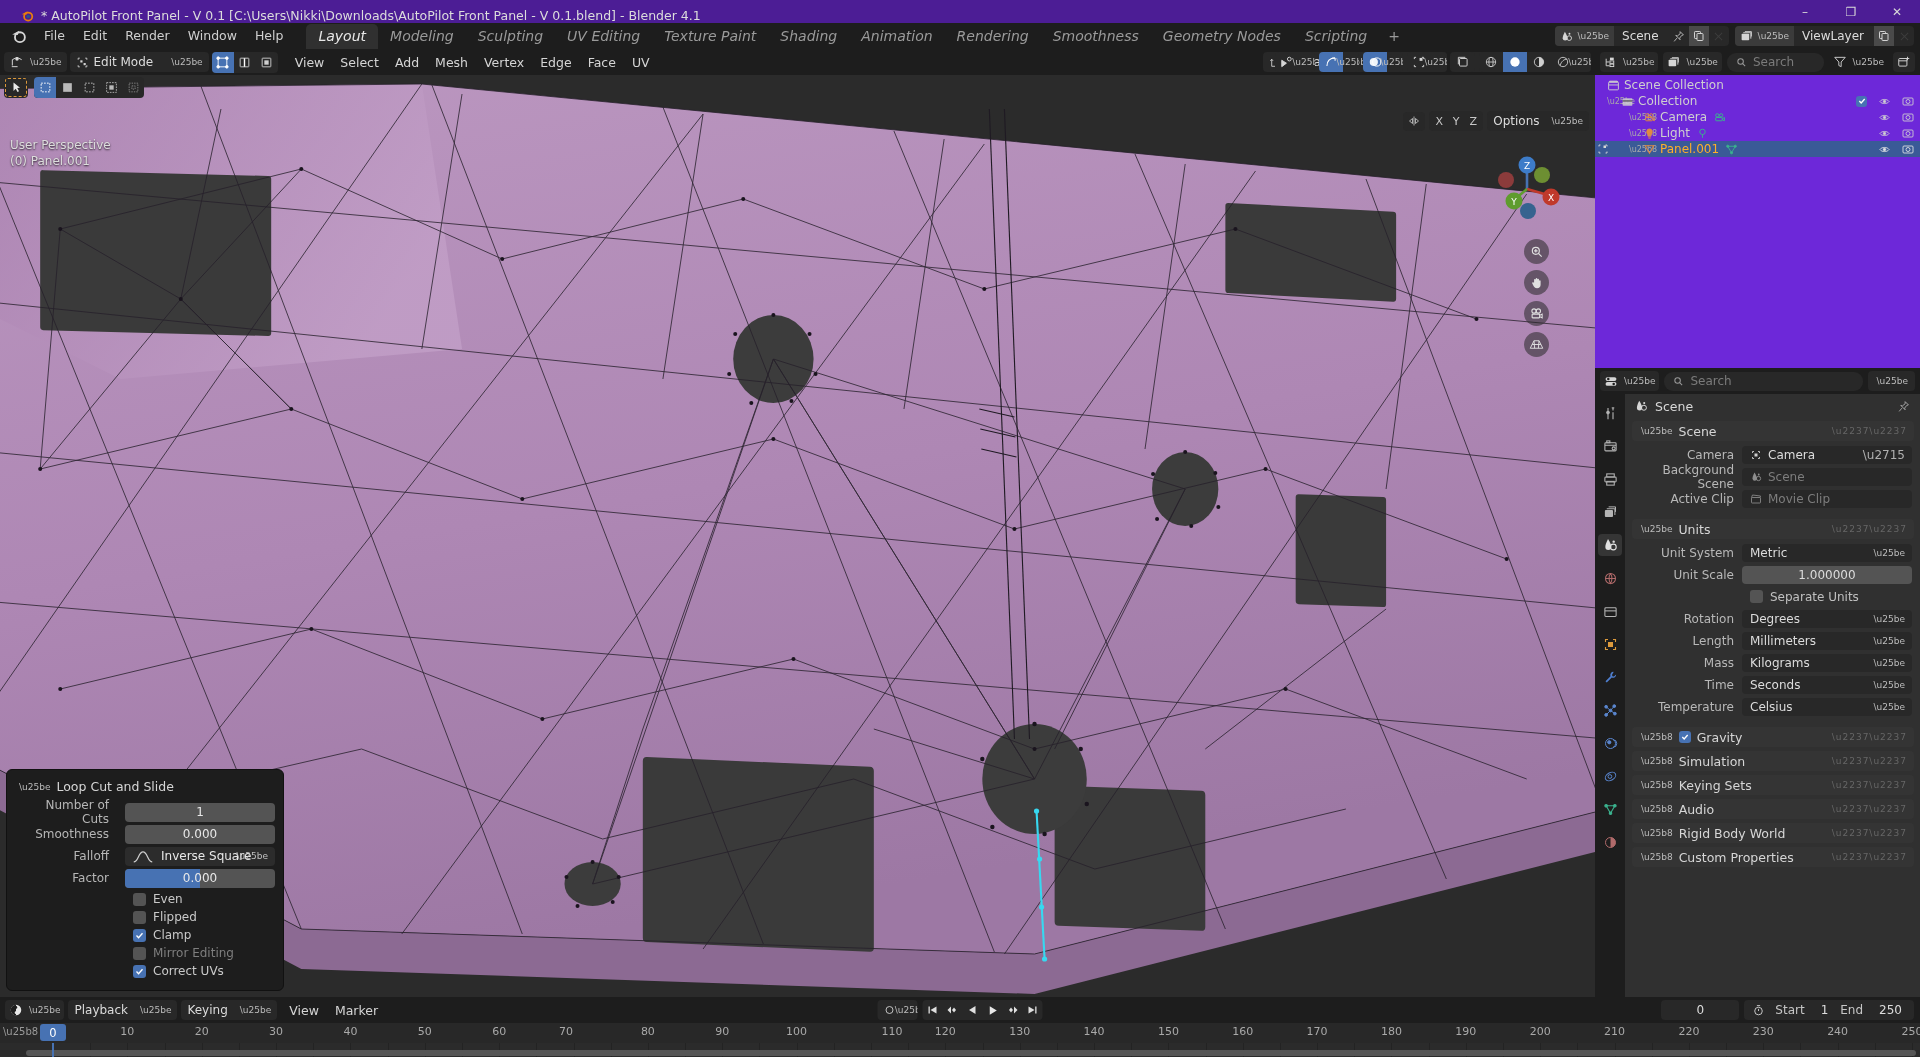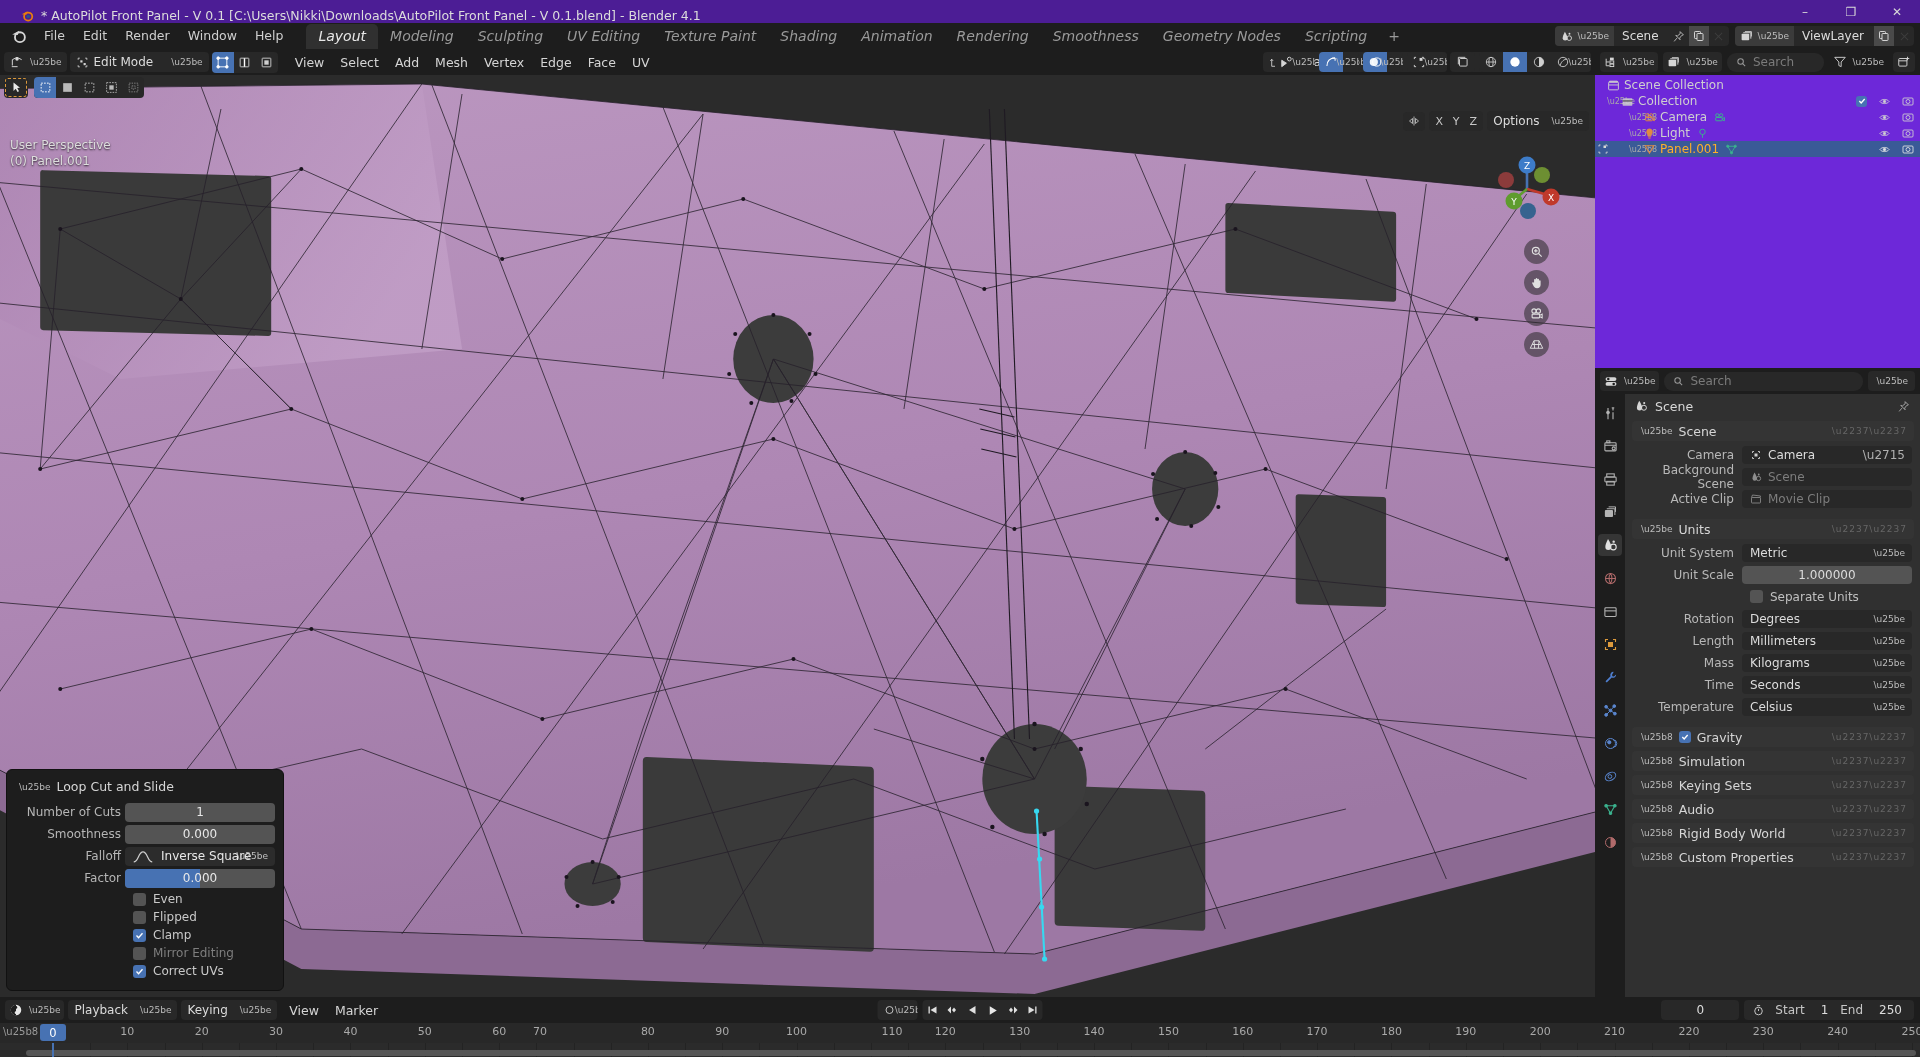--- a/index.html
+++ b/index.html
@@ -105,21 +105,21 @@
             display: flex; align-items: center; justify-content: center; }
 
   
   .oppanel {
     position: absolute; left: 6px; bottom: 6px; width: 278px; background: #1d1d1d;
     border-radius: 6px; z-index: 7; padding: 6px 8px 10px 8px; border: 1px solid #111;
   }
   .op-title { display: flex; align-items: center; gap: 6px; font-size: 12.5px; color: #d6d6d6;
               padding: 3px 2px 8px 2px; }
   .op-row { display: flex; align-items: center; height: 20px; margin-bottom: 2px; }
-  .op-label { width: 110px; text-align: right; padding-right: 4px; font-size: 12px; color: #b6b6b6; }
+  .op-label { width: 110px; text-align: right; padding-right: 16px; font-size: 12px; color: #b6b6b6; }
   .op-field {
     flex: 1; height: 19px; background: #545454; border-radius: 4px; position: relative;
     display: flex; align-items: center; justify-content: center; font-size: 12px; color: #e8e8e8;
   }
   .op-field.enumf { background: #2c2c2c; justify-content: flex-start; padding-left: 8px; gap: 8px; }
   .op-field .slidefill { position: absolute; left: 0; top: 0; bottom: 0; width: 50%; background: #4772b3; border-radius: 4px 0 0 4px; }
   .op-field .val { position: relative; z-index: 2; width: 100%; text-align: center; }
   .op-field .enumchev { position: absolute; right: 7px; font-size: 9px; color: #c0c0c0; }
   .op-check { display: flex; align-items: center; margin-left: 118px; height: 18px; gap: 7px; }
   .cbox { width: 13px; height: 13px; border-radius: 3px; background: #545454; display: flex;
@@ -1350,21 +1350,21 @@
     </div>
 
     <div class="tl-ruler" id="tl-ruler">
         <div class="tick" style="left: 53px;">0</div>
         <div class="tick" style="left: 127.36px;">10</div>
         <div class="tick" style="left: 201.72px;">20</div>
         <div class="tick" style="left: 276.08px;">30</div>
         <div class="tick" style="left: 350.44px;">40</div>
         <div class="tick" style="left: 424.8px;">50</div>
         <div class="tick" style="left: 499.16px;">60</div>
-        <div class="tick" style="left: 540px;">70</div>
+        <div class="tick" style="left: 566px;">70</div>
         <div class="tick" style="left: 647.88px;">80</div>
         <div class="tick" style="left: 722.24px;">90</div>
         <div class="tick" style="left: 796.6px;">100</div>
         <div class="tick" style="left: 870.96px; margin-left: 21px;">110</div>
         <div class="tick" style="left: 945.32px;">120</div>
         <div class="tick" style="left: 1019.68px;">130</div>
         <div class="tick" style="left: 1094.04px;">140</div>
         <div class="tick" style="left: 1168.4px;">150</div>
         <div class="tick" style="left: 1242.76px;">160</div>
         <div class="tick" style="left: 1317.12px;">170</div>

